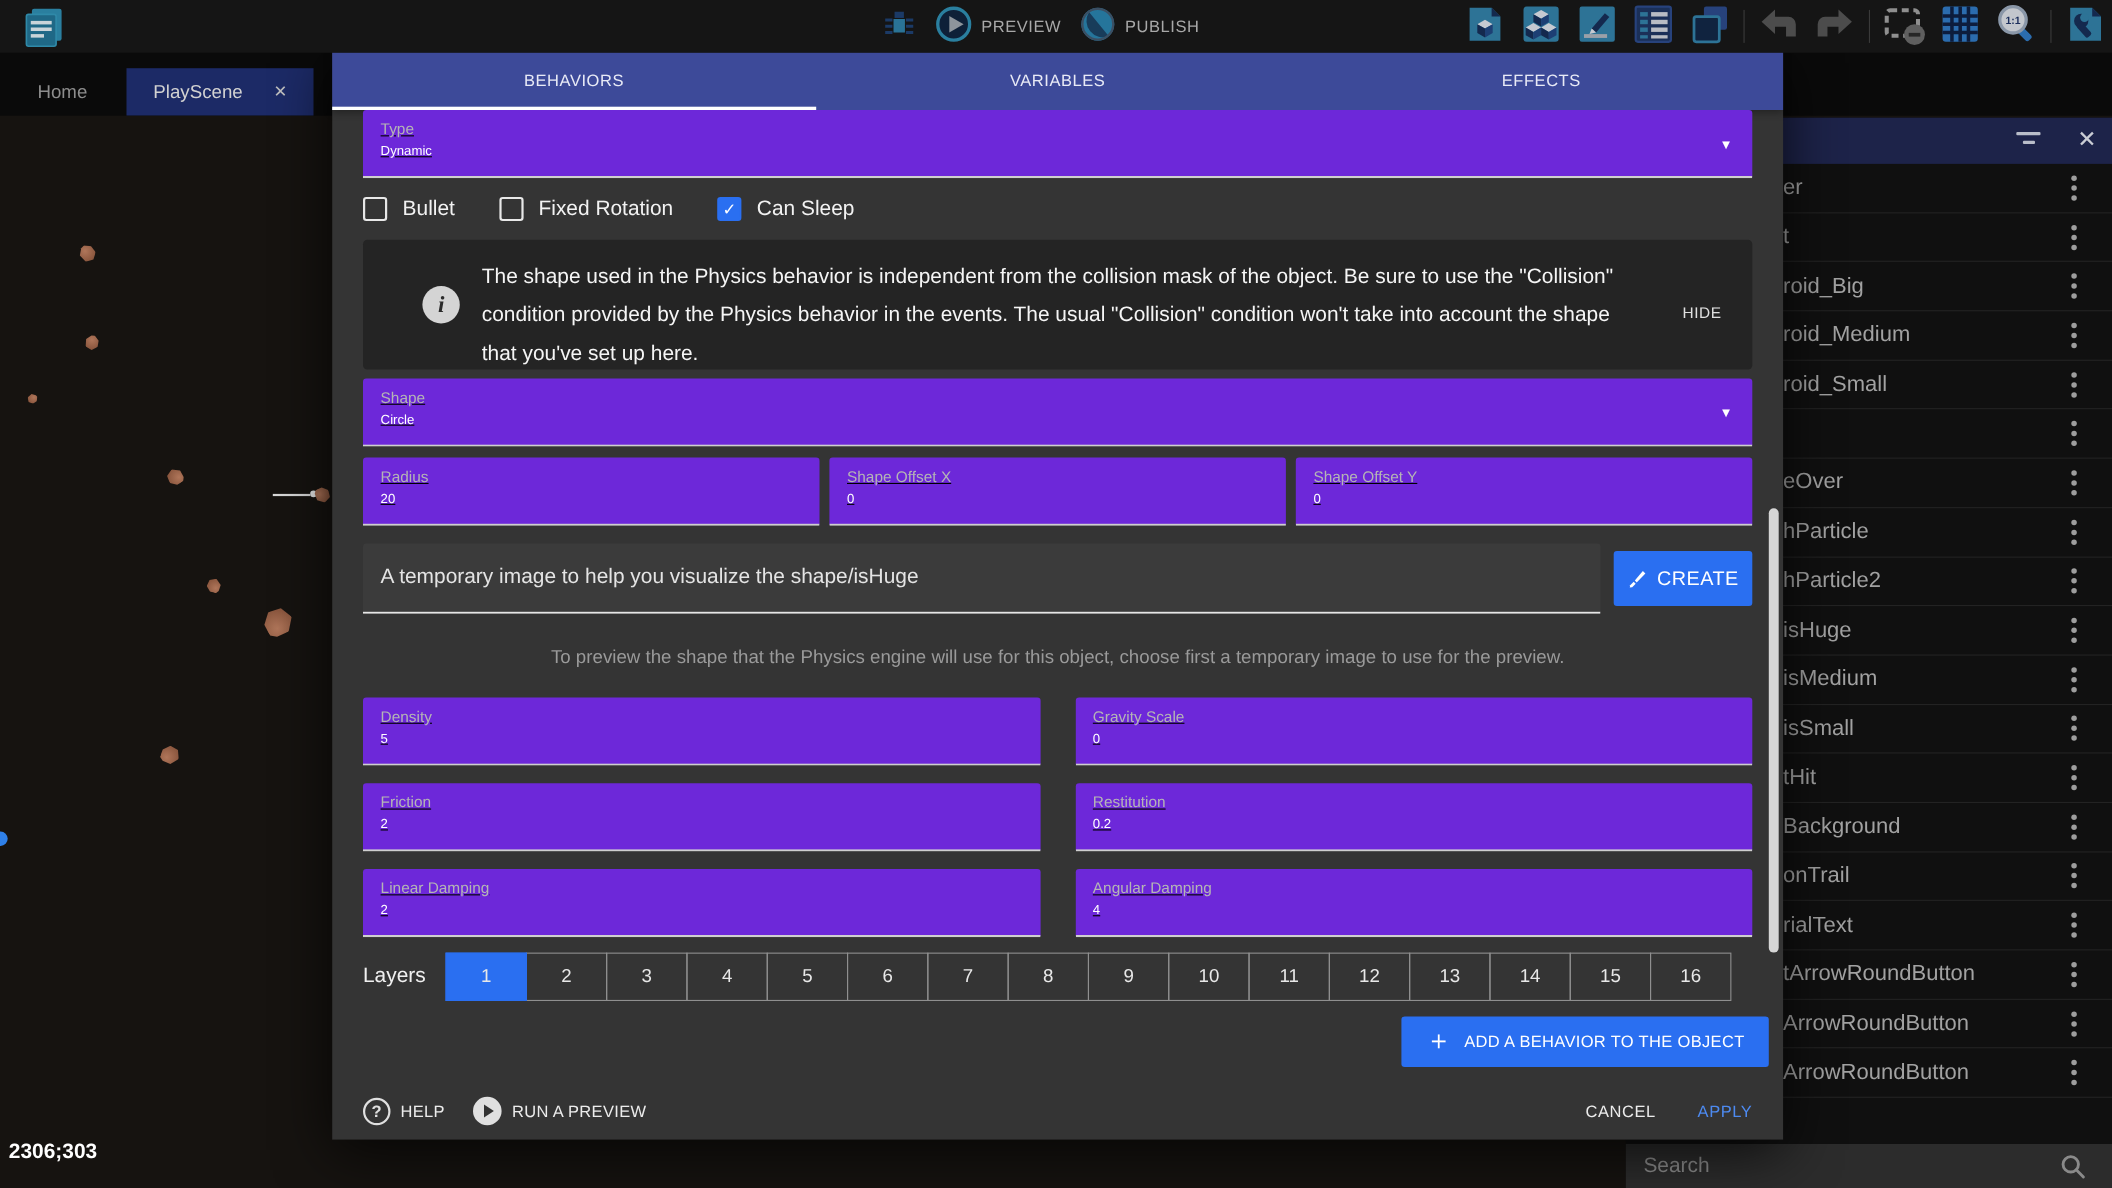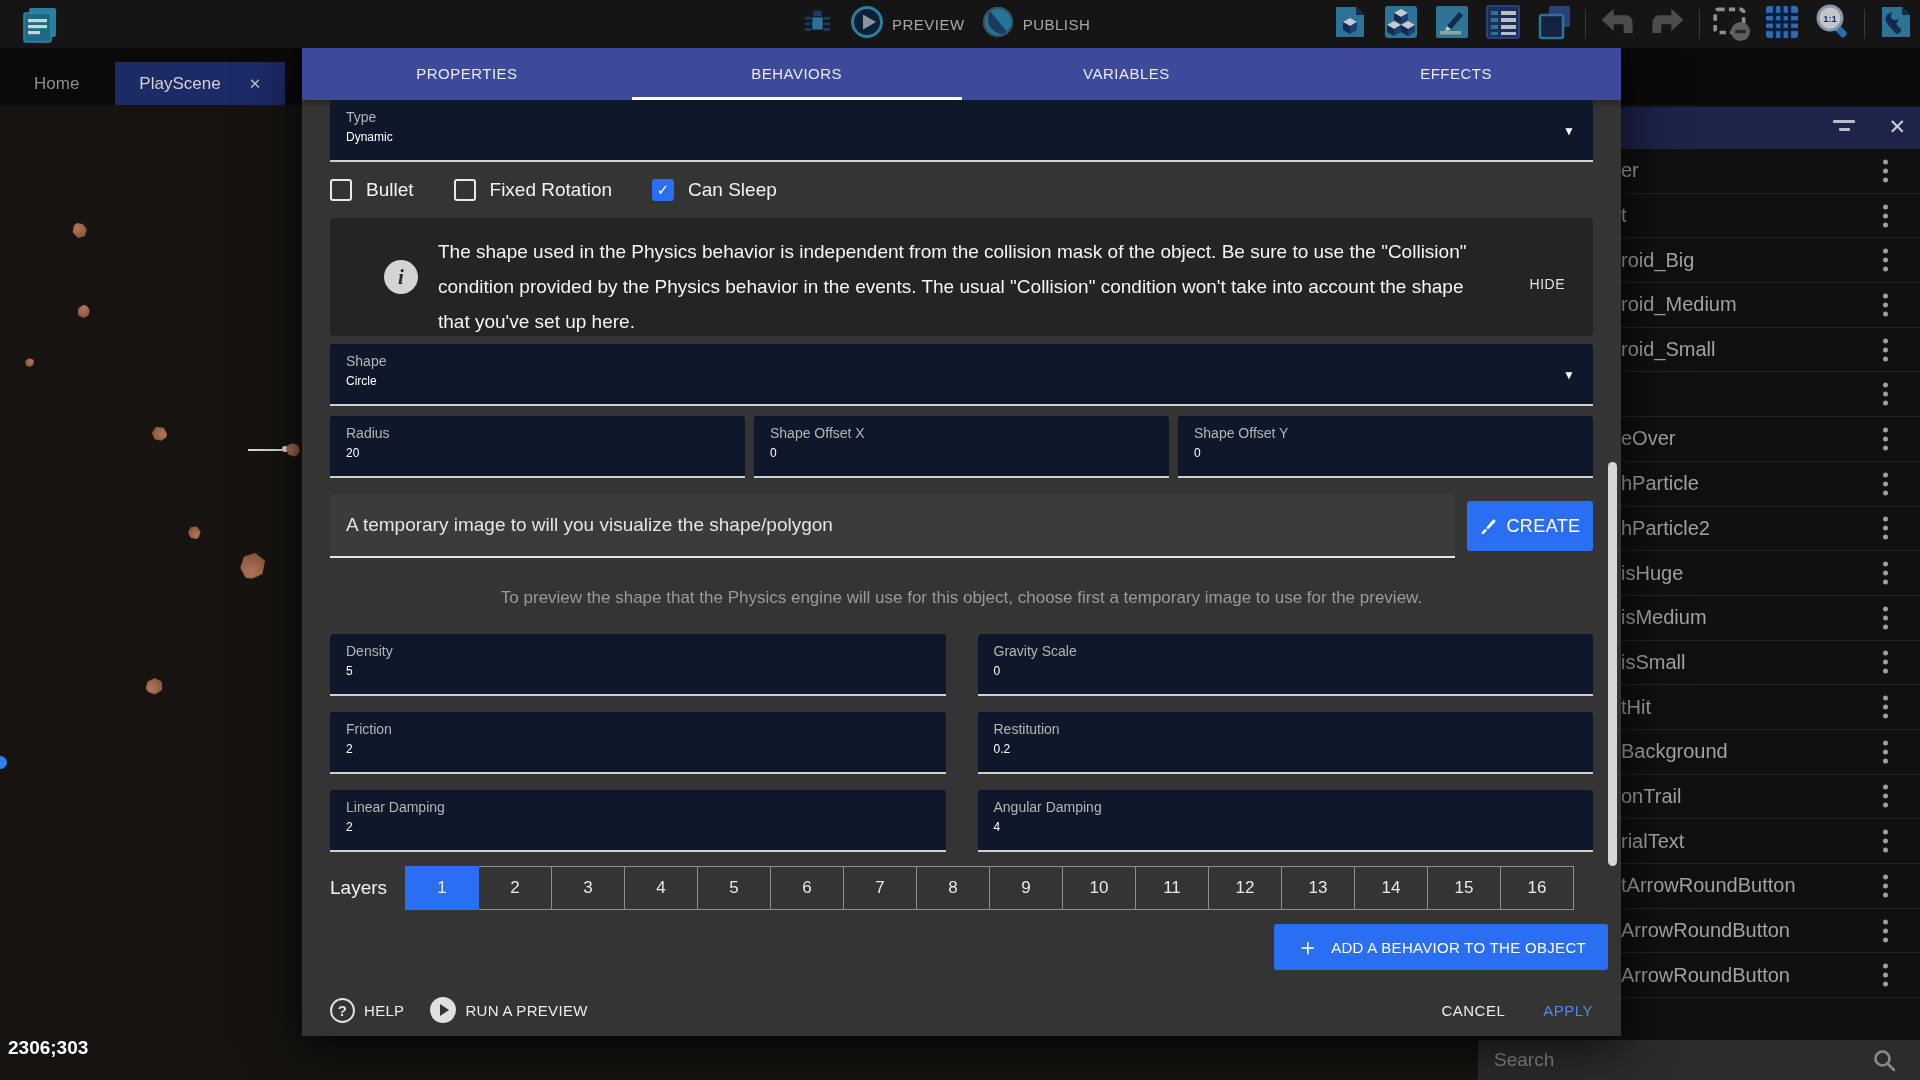--- a/index.html
+++ b/index.html
@@ -53,22 +53,22 @@
   
   .dialog { position:absolute; left:302px; top:46px; width:1319px; height:990px; background:#343434; z-index:3;
             box-shadow:0 10px 50px rgba(0,0,0,.75); }
   .dialog-tabbar { height:54px; background:var(--dialog-tabbar,#3d4a99); display:flex; box-shadow:0 3px 7px rgba(0,0,0,.35); }
   .dtab { flex:1; display:flex; align-items:center; justify-content:center; font-size:15px; letter-spacing:.5px;
           color:#e8eaf6; position:relative; }
   .dtab.active::after { content:""; position:absolute; left:0; right:0; bottom:0; height:3px; background:#fff; }
 
   .dialog-body { position:absolute; left:0; top:54px; right:0; bottom:52px; padding:0 28px; overflow:hidden; }
 
-  .field { background:#0f172a; border-bottom:2px solid #cfcfcf; border-radius:3px 3px 0 0;
-           height:62px; padding:9px 16px 15px; position:relative; }
+  .field { background:#6d28d9; border-bottom:2px solid #cfcfcf; border-radius:3px 3px 0 0;
+           height:62px; padding:9px 16px 15px; position:relative;text-decoration:underline; }
   .field .flabel { font-size:14px; color:#b5b5b5; }
   .field .fvalue { font-size:12px; color:#ffffff; margin-top:5px; }
   .caret { position:absolute; right:18px; top:24px; font-size:12px; color:#ffffff; }
 
   .row-type { margin-top:0; }
   .checkbox-row { margin-top:8px; height:40px; display:flex; align-items:center; gap:40px; }
   .cb { display:flex; align-items:center; gap:14px; }
   .cb-box { width:22px; height:22px; border:2px solid #e8e8e8; border-radius:3px; display:flex; align-items:center;
             justify-content:center; font-size:15px; color:#fff; }
   .cb-box.checked { background:var(--accent-blue,#2a6ff1); border-color:var(--accent-blue,#2a6ff1); }
@@ -476,21 +476,20 @@
         <svg width="23" height="23" viewBox="0 0 23 23">
           <circle cx="9.5" cy="9.5" r="7" fill="none" stroke="#8a8a8a" stroke-width="2.6"></circle>
           <line x1="14.5" y1="14.5" x2="21" y2="21" stroke="#8a8a8a" stroke-width="2.6" stroke-linecap="round"></line>
         </svg>
       </span>
     </div>
   </div>
 
   <div class="dialog">
     <div class="dialog-tabbar">
-        <div class="dtab">PROPERTIES</div>
         <div class="dtab active">BEHAVIORS</div>
         <div class="dtab">VARIABLES</div>
         <div class="dtab">EFFECTS</div>
       </div>
 
     <div class="dialog-body">
 
       <div class="field row-type">
         <div class="flabel">Type</div>
         <div class="fvalue">Dynamic</div>
@@ -533,21 +532,21 @@
           <div class="flabel">Shape Offset X</div>
           <div class="fvalue">0</div>
         </div>
         <div class="field">
           <div class="flabel">Shape Offset Y</div>
           <div class="fvalue">0</div>
         </div>
       </div>
 
       <div class="temp-row">
-        <div class="temp-field">A temporary image to will you visualize the shape/polygon</div>
+        <div class="temp-field">A temporary image to help you visualize the shape/isHuge</div>
         <div class="create-btn">
           <svg width="18" height="18" viewBox="0 0 18 18">
             <path d="M3 15 l3.2-3.2 1.8 1.8 L4.8 16.8 2.6 17 Z" fill="#ffffff"></path>
             <path d="M7.2 10.8 L14.5 2 16.8 4.3 8.9 12.5 Z" fill="#ffffff"></path>
           </svg>
           <span>CREATE</span>
         </div>
       </div>
 
       <div class="hint">To preview the shape that the Physics engine will use for this object, choose first a temporary image to use for the preview.</div>

